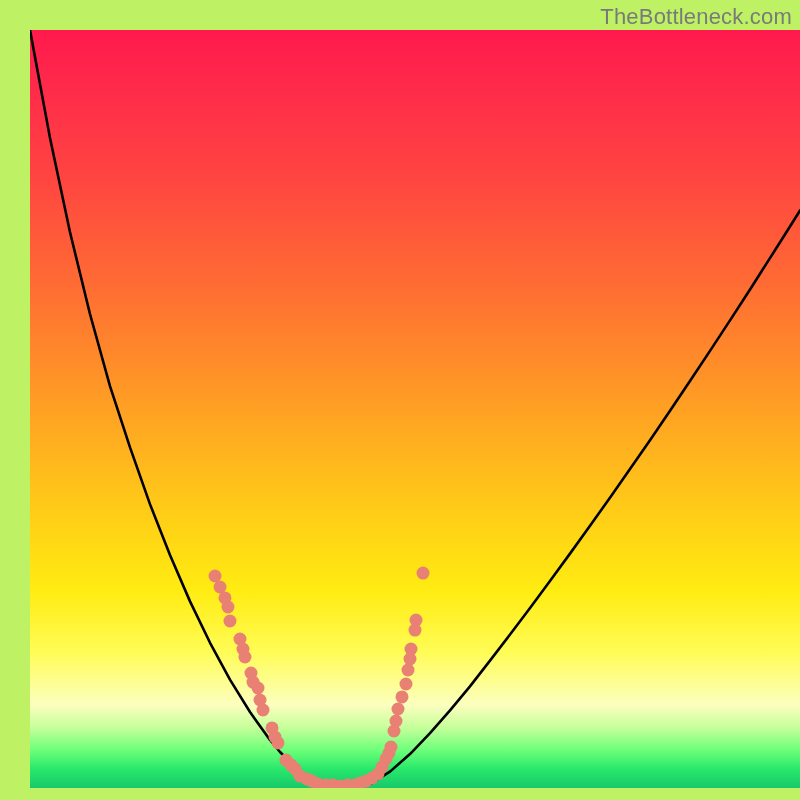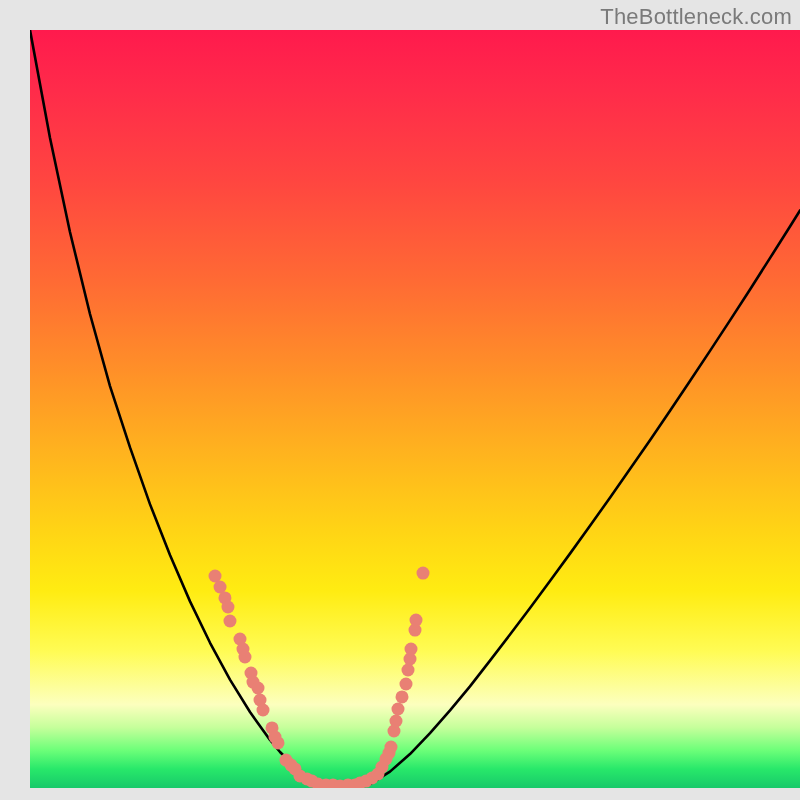--- a/index.html
+++ b/index.html
@@ -8,21 +8,21 @@
     width: 800px;
     height: 800px;
     background: #000;
     overflow: hidden;
     font-family: Arial, Helvetica, sans-serif;
   }
   .stage {
     position: relative;
     width: 800px;
     height: 800px;
-    background: #e5e5e5;
+    background: #bef264;
   }
   .plot-wrap {
     position: absolute;
     left: 30px;
     top: 30px;
     width: 770px;
     height: 758px;
     overflow: hidden;
   }
   .plot {

